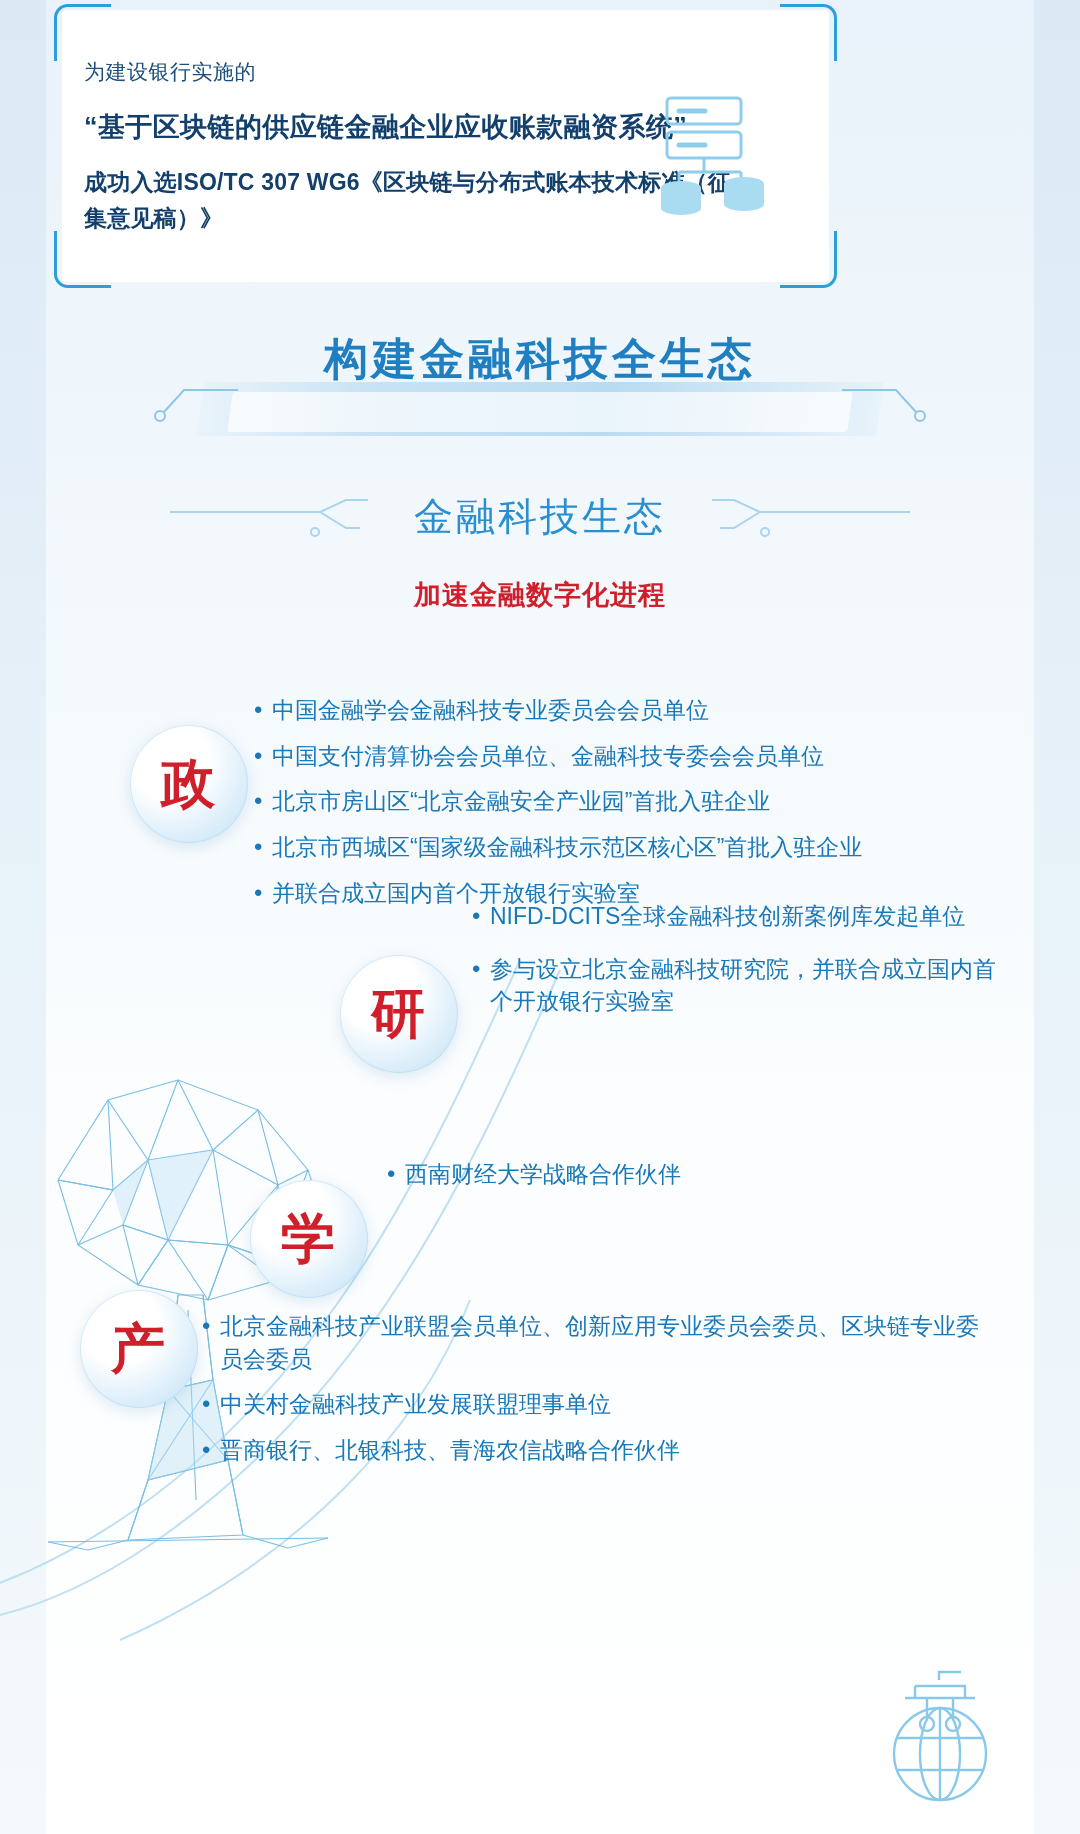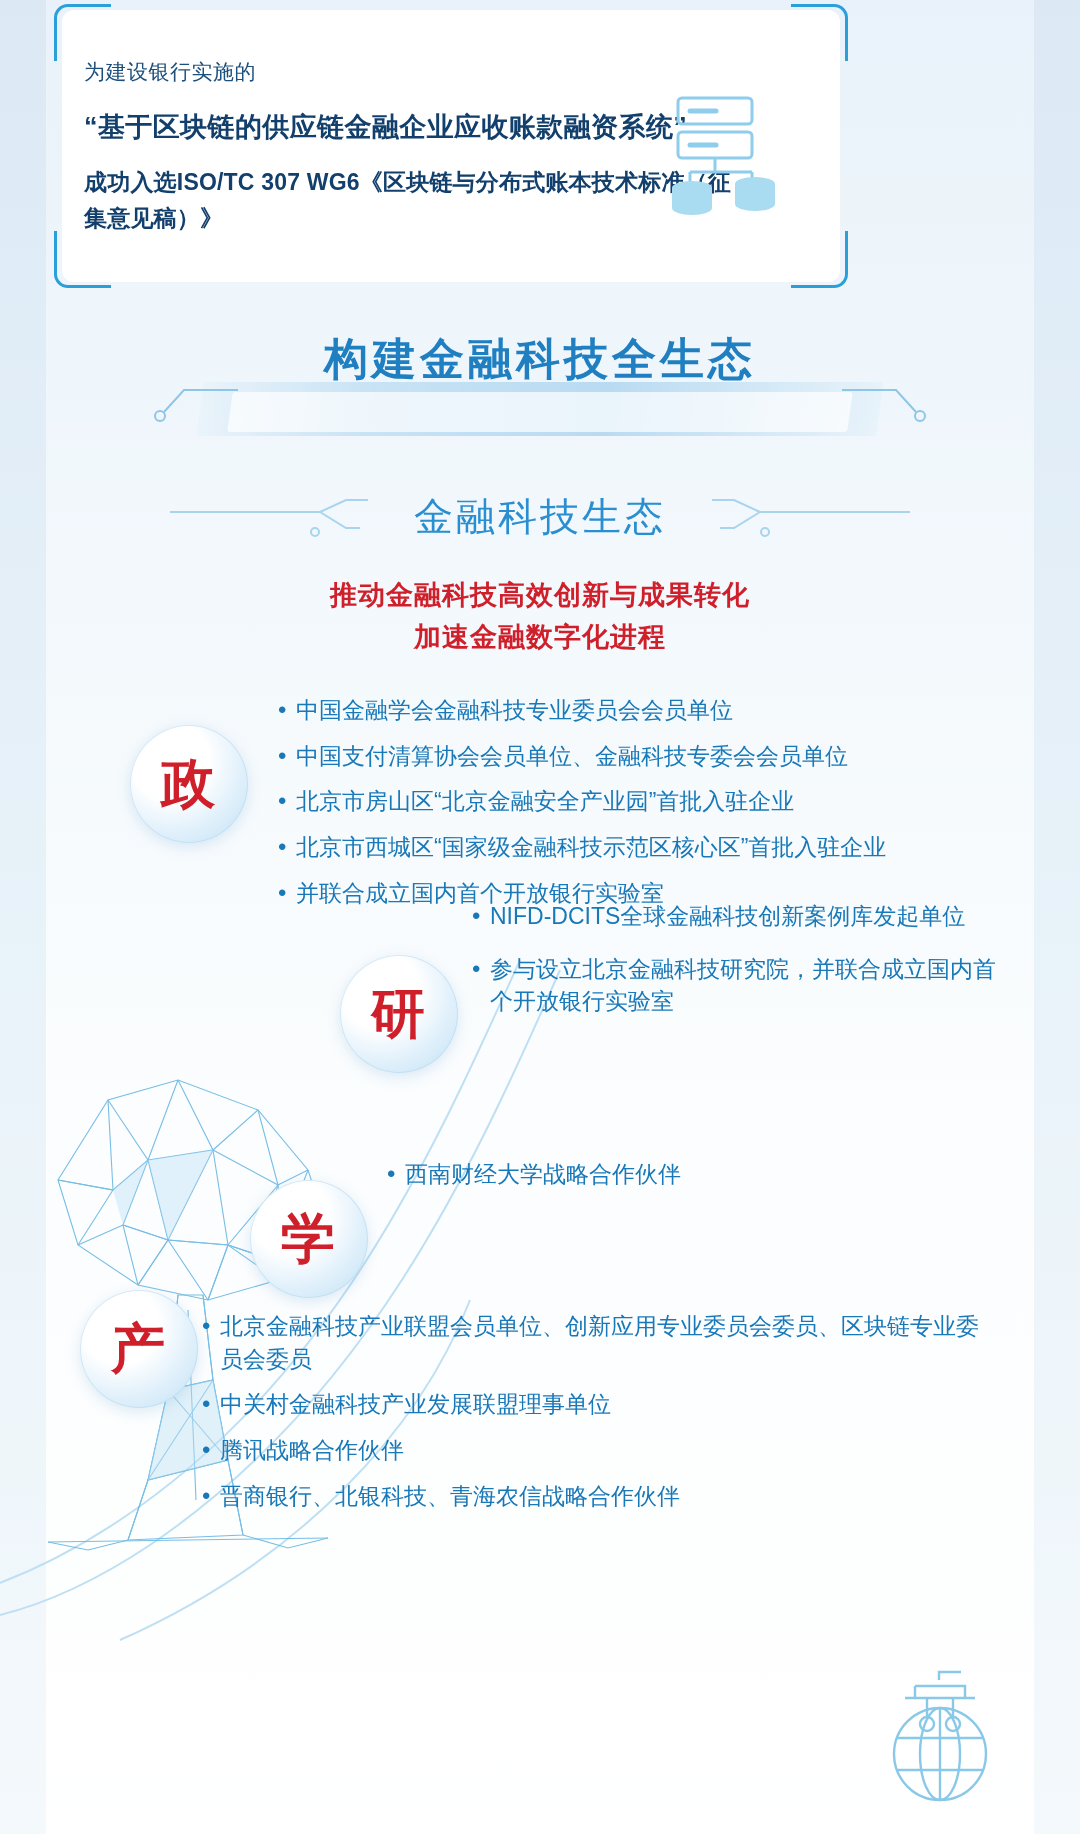--- a/index.html
+++ b/index.html
@@ -33,22 +33,21 @@
   .rail.right { right: 0; }
 
   
   .top-card {
     position: absolute;
     left: 62px;
     top: 10px;
     width: 767px;
     height: 272px;
     background: #ffffff;
-    border-radius: 12px;
-    padding-left: 11px;
+    border-radius: 4px;
   }
   .top-card .corner {
     position: absolute;
     width: 54px;
     height: 54px;
     border-color: #2b9fd9;
     border-style: solid;
     border-width: 0;
   }
   .corner.tl { left: -8px; top: -6px; border-left-width: 3px; border-top-width: 3px; border-top-left-radius: 14px; }
@@ -226,21 +225,21 @@
   .bullets li::before {
     content: "•";
     position: absolute;
     left: 2px;
     top: -1px;
     color: #1878b8;
     font-size: 24px;
   }
   .bullets ul { margin: 0; padding: 0; }
 
-  .g-zheng { left: 276px; top: 694px; width: 720px; }
+  .g-zheng { left: 252px; top: 694px; width: 720px; }
   .g-yan   { left: 470px; top: 900px; width: 540px; }
   .g-xue   { left: 385px; top: 1158px; width: 610px; }
   .g-chan  { left: 200px; top: 1310px; width: 790px; }
 
   .g-yan li, .g-xue li { margin-bottom: 20px; }
 
   
   .globe-icon {
     position: absolute;
     right: 65px;
@@ -328,21 +327,20 @@
         <path d="M230 14 L80 14"></path>
         <path d="M80 14 L54 2 L32 2"></path>
         <path d="M80 14 L54 30 L40 30"></path>
         <circle cx="85" cy="34" r="4"></circle>
       </g>
     </svg>
     <div class="sub-title">金融科技生态</div>
   </div>
 
   <div class="red-lines">
-    <div>推动金融科技高效创新与成果转化</div>
     <div>加速金融数字化进程</div>
   </div>
 
   <svg class="swoosh" viewBox="0 0 700 730">
     <g fill="none" stroke="#bfdff3" stroke-width="2">
       <path d="M520 0 C430 200 330 420 120 560 C60 600 10 620 -20 630"></path>
       <path d="M560 10 C470 215 365 440 150 585 C90 625 40 645 0 655"></path>
       <path d="M470 340 C420 470 300 600 120 680"></path>
     </g>
   </svg>
@@ -426,21 +424,20 @@
   <div class="bullets g-xue">
     <ul>
       <li>西南财经大学战略合作伙伴</li>
     </ul>
   </div>
 
   <div class="bullets g-chan">
     <ul>
       <li>北京金融科技产业联盟会员单位、创新应用专业委员会委员、区块链专业委员会委员</li>
       <li>中关村金融科技产业发展联盟理事单位</li>
-      <li>腾讯战略合作伙伴</li>
       <li>晋商银行、北银科技、青海农信战略合作伙伴</li>
     </ul>
   </div>
 
   <svg class="globe-icon" viewBox="0 0 150 150">
     <g fill="none" stroke="#7dc3e6" stroke-width="2.4">
       <circle cx="75" cy="92" r="46"></circle>
       <ellipse cx="75" cy="92" rx="20" ry="46"></ellipse>
       <path d="M31 76 L119 76"></path>
       <path d="M31 108 L119 108"></path>

